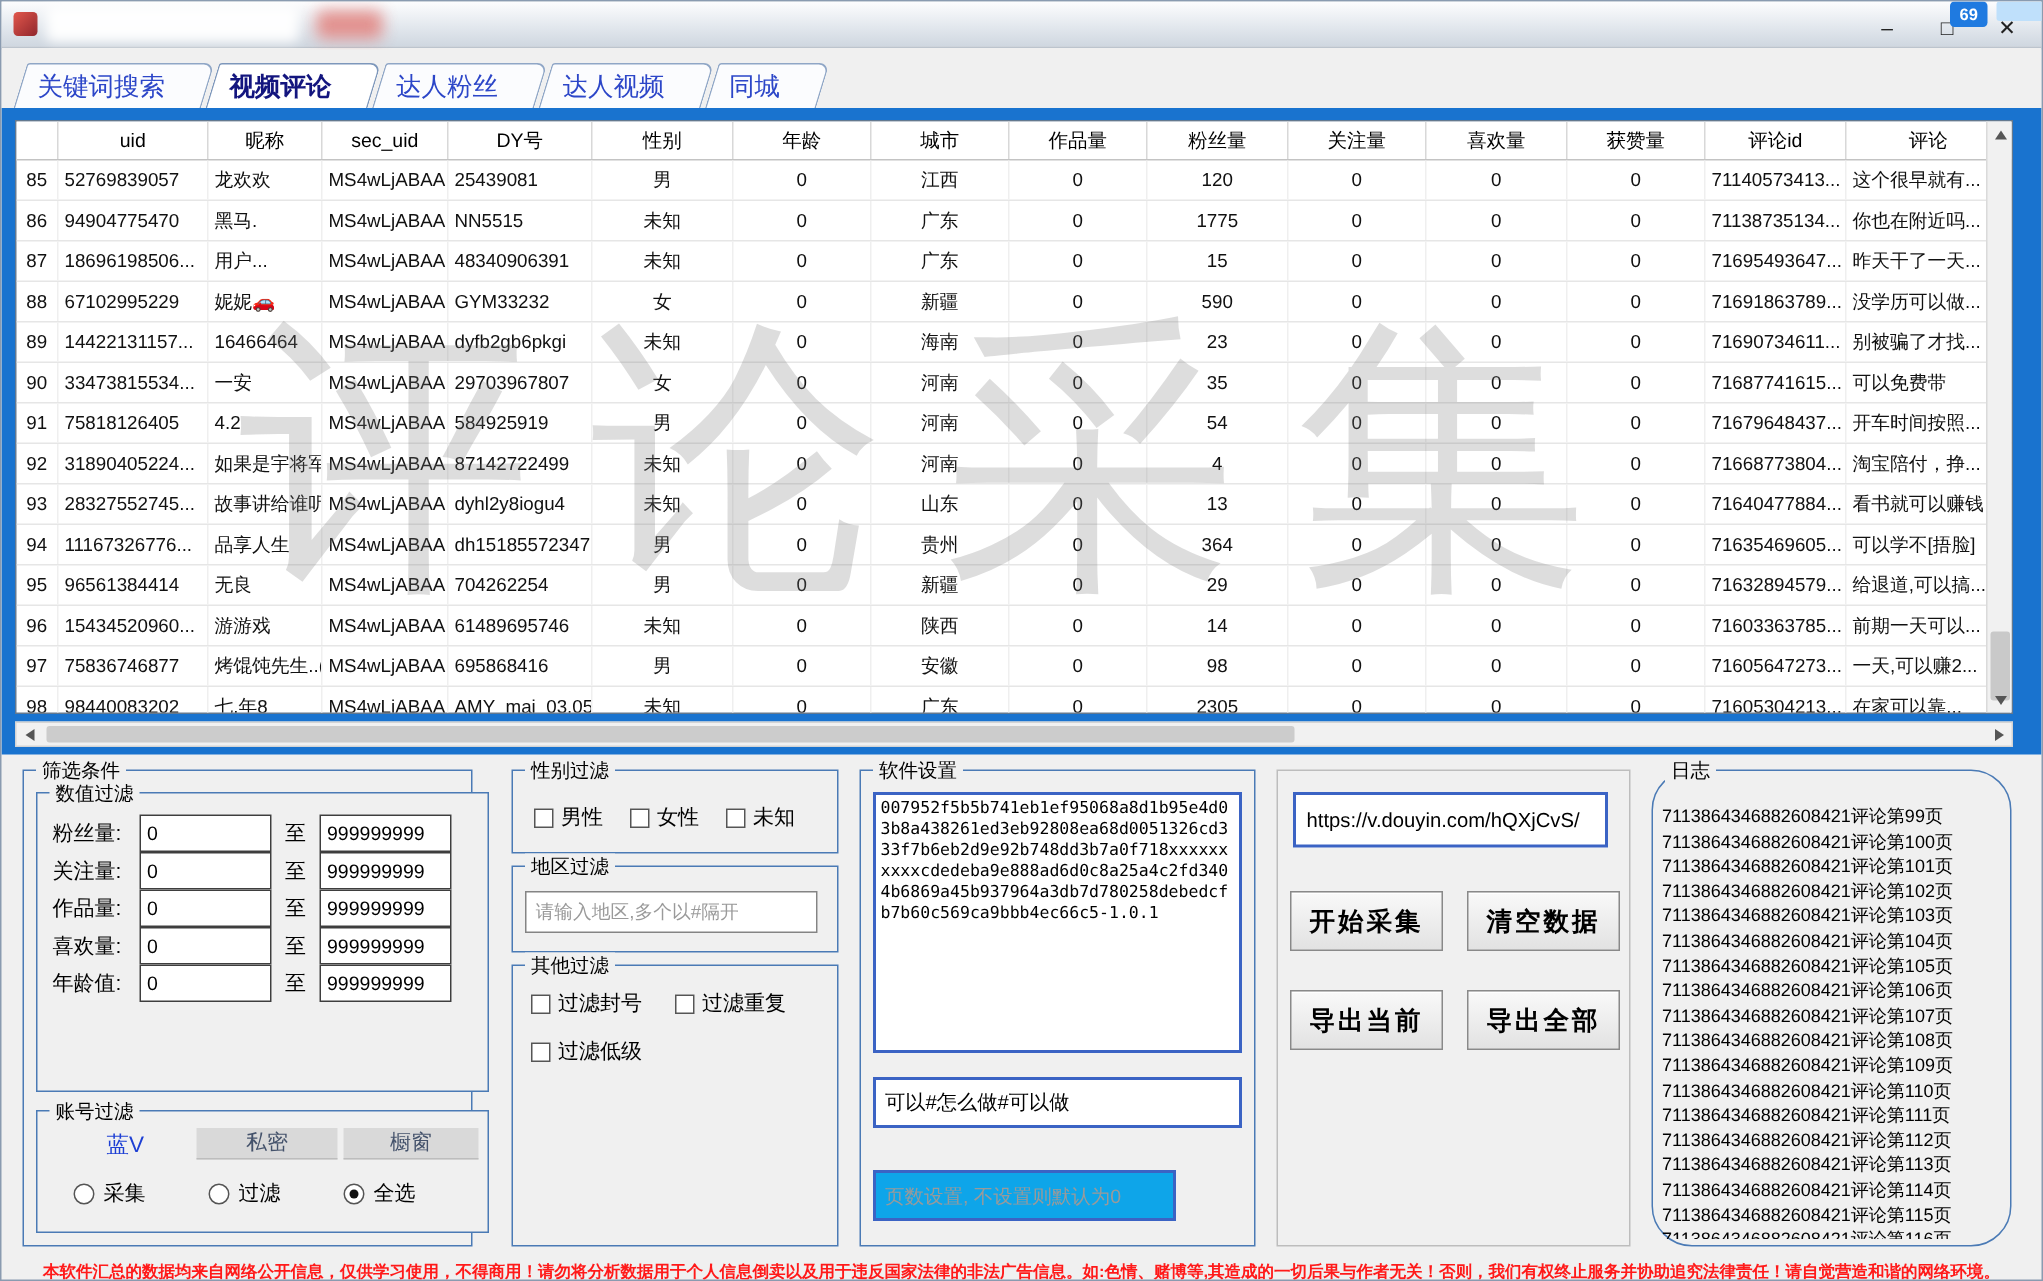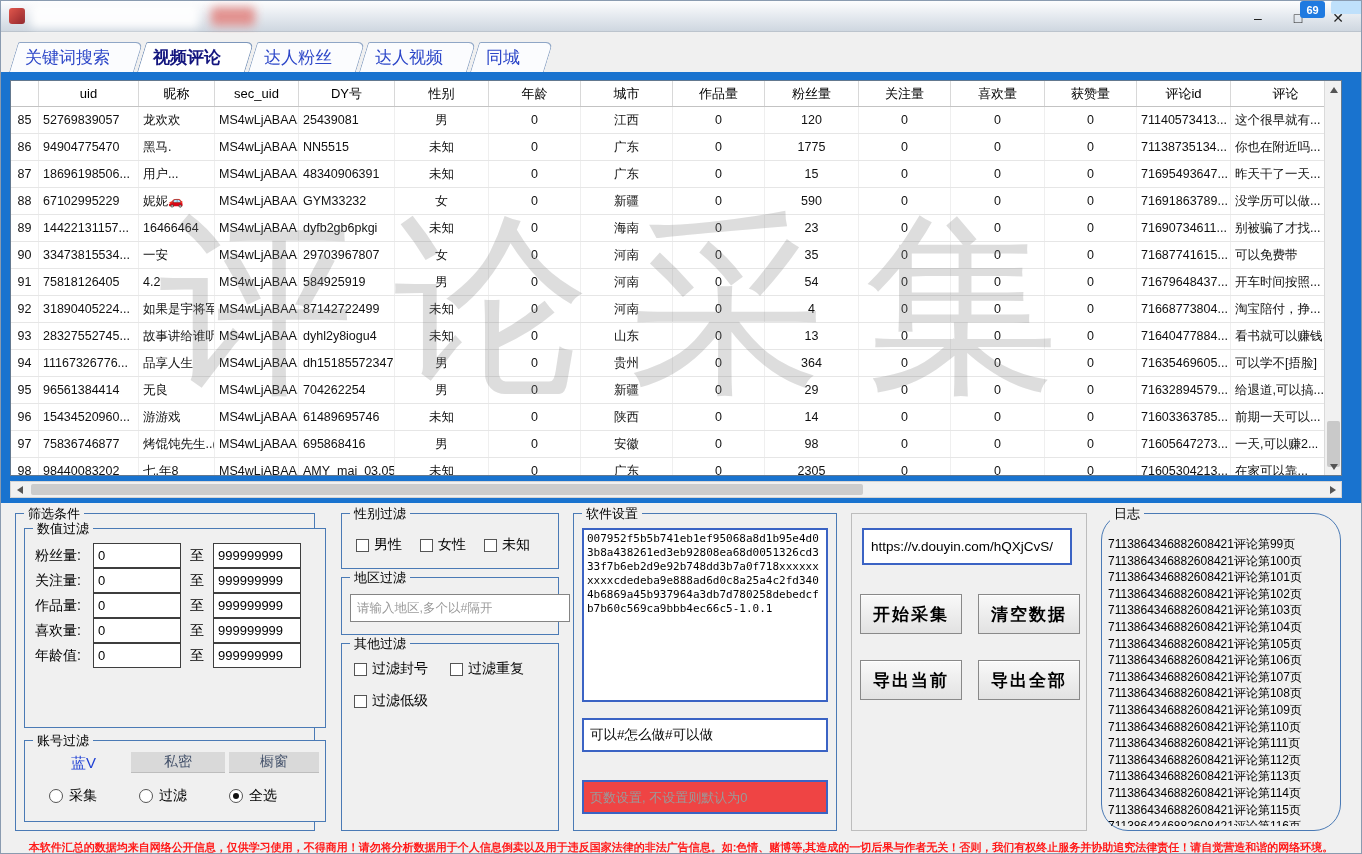--- a/index.html
+++ b/index.html
@@ -84,32 +84,32 @@
   .radio-item { display:flex; align-items:center; gap:6px; font-size:14px; }
   .rad { position:relative; width:14px; height:14px; border:1px solid #555; border-radius:50%; background:#fff; }
   .rad.checked::after { content:""; position:absolute; left:3px; top:3px; width:6px; height:6px;
     border-radius:50%; background:#111; }
   
   .cb { display:inline-flex; align-items:center; gap:5px; font-size:14px; color:#000000; }
   .cbox { width:13px; height:13px; border:1px solid #555; background:#fff; flex:0 0 auto; }
   .gender-row { position:absolute; left:14px; top:22px; display:flex; gap:18px; }
   .other-row1 { position:absolute; left:12px; top:16px; display:flex; gap:22px; }
   .other-row2 { position:absolute; left:12px; top:48px; display:flex; }
-  .region-input { position:absolute; left:8px; top:16px; width:220px; height:28px; border:1px solid #848484;
+  .region-input { position:absolute; left:8px; top:16px; width:195px; height:28px; border:1px solid #848484;
     background:#fff; font-size:12.5px; padding:0 6px; font-family:"Liberation Sans","DejaVu Sans",sans-serif; }
   input::placeholder { color:#9a9a9a; }
   
   .license-box { position:absolute; left:8px; top:14px; width:246px; height:174px; border:2px solid #3b63c4;
     background:#fff; font-family:"DejaVu Sans Mono","Liberation Mono",monospace; font-size:11px; line-height:14px;
     color:#000; word-break:break-all; padding:2px 3px; overflow:hidden; }
   .keyword-input { position:absolute; left:8px; top:204px; width:246px; height:34px; border:2px solid #3b63c4;
     background:#fff; font-size:13.5px; padding:0 6px; font-family:"Liberation Sans","DejaVu Sans",sans-serif; }
   .red-hint { position:absolute; left:8px; top:246px; font-size:11px; color:#e60000; white-space:nowrap;margin-top:20px; }
-  .pages-input { position:absolute; left:8px; top:266px; width:246px; height:34px; border:2px solid #3b63c4;
-    background:#ef4444; font-size:13px; padding:0 6px; font-family:"Liberation Sans","DejaVu Sans",sans-serif; }
+  .pages-input { position:absolute; left:8px; top:266px; width:202px; height:34px; border:2px solid #3b63c4;
+    background:#0ea5e9; font-size:13px; padding:0 6px; font-family:"Liberation Sans","DejaVu Sans",sans-serif; }
   
   .actions-panel { position:absolute; left:850px; top:512px; width:236px; height:318px;
     border:1px solid #bdbdbd; background:#f0f0f0; }
   .url-input { position:absolute; left:10px; top:14px; width:210px; height:37px; border:2px solid #3b63c4;
     background:#fff; font-size:13.5px; padding:0 7px; font-family:"Liberation Sans","DejaVu Sans",sans-serif; }
   .act-btn { position:absolute; width:102px; height:40px; background:linear-gradient(#f9f9f9,#e2e2e2);
     border:1px solid #898989; font-size:17px; font-weight:bold; letter-spacing:2px; color:#000;
     display:flex; align-items:center; justify-content:center; box-shadow:inset 0 1px 0 #fff; }
   
   .log-list { position:absolute; left:6px; top:12px; right:4px; bottom:4px; overflow:hidden;

